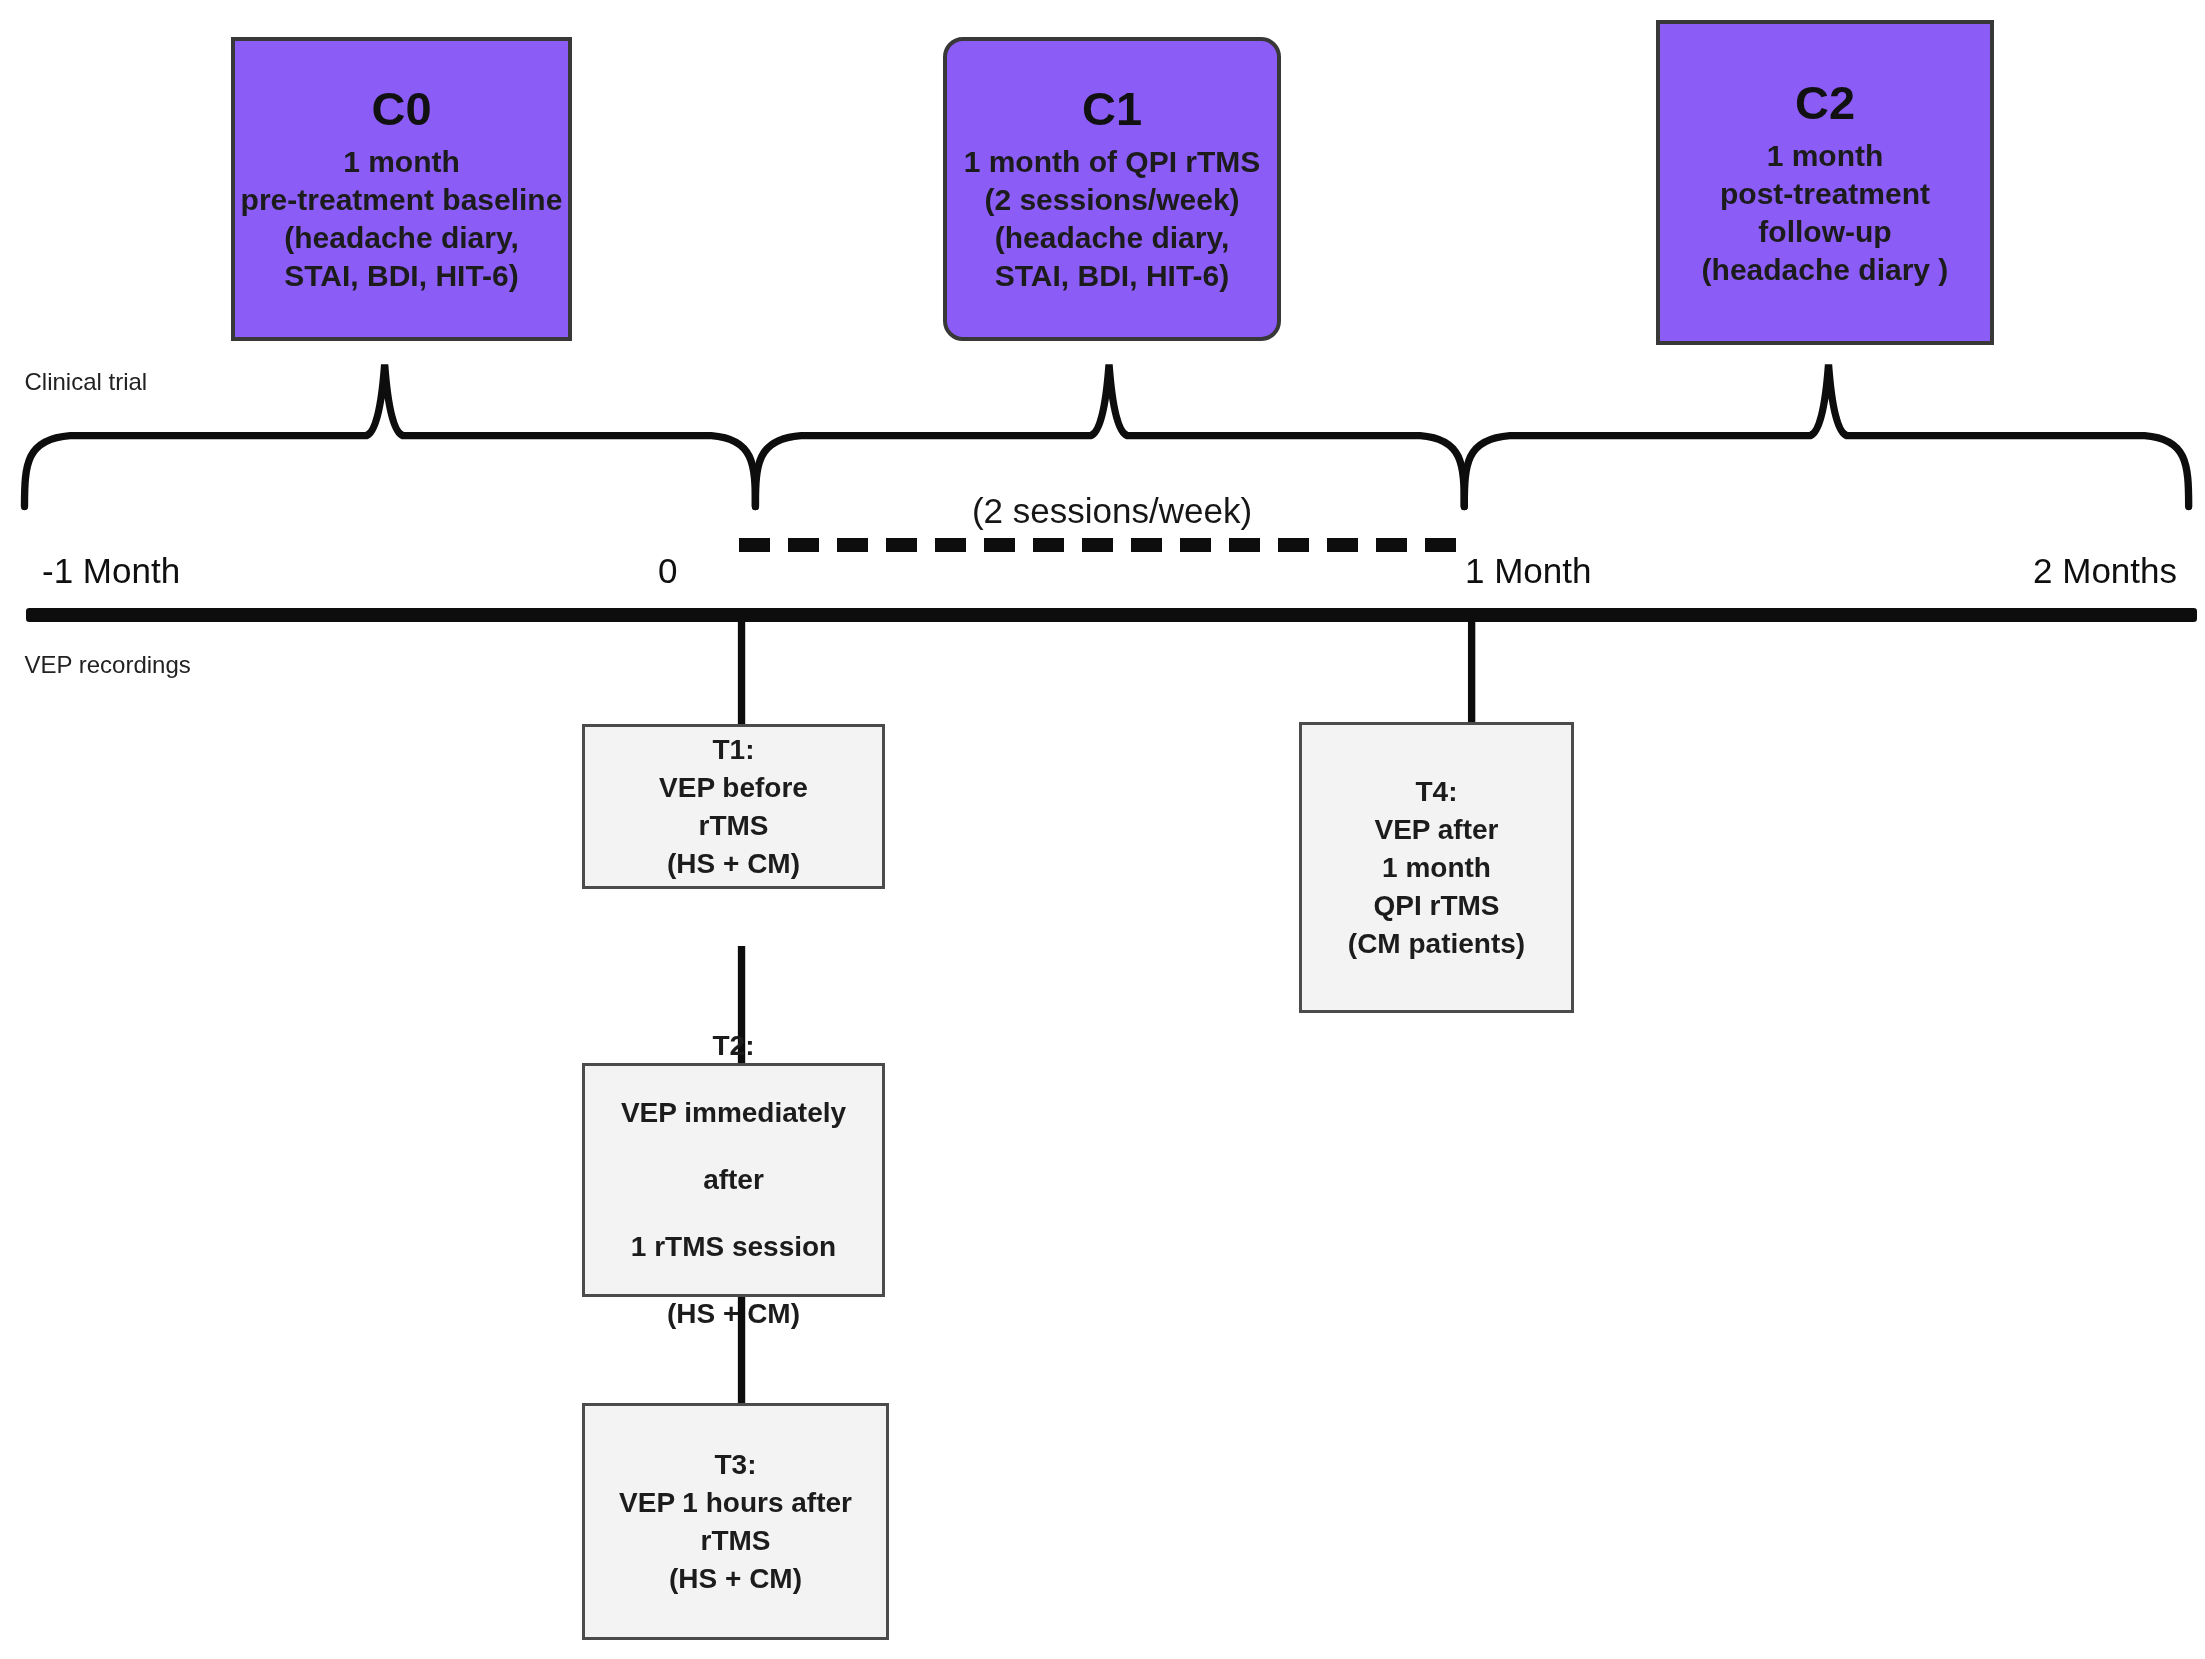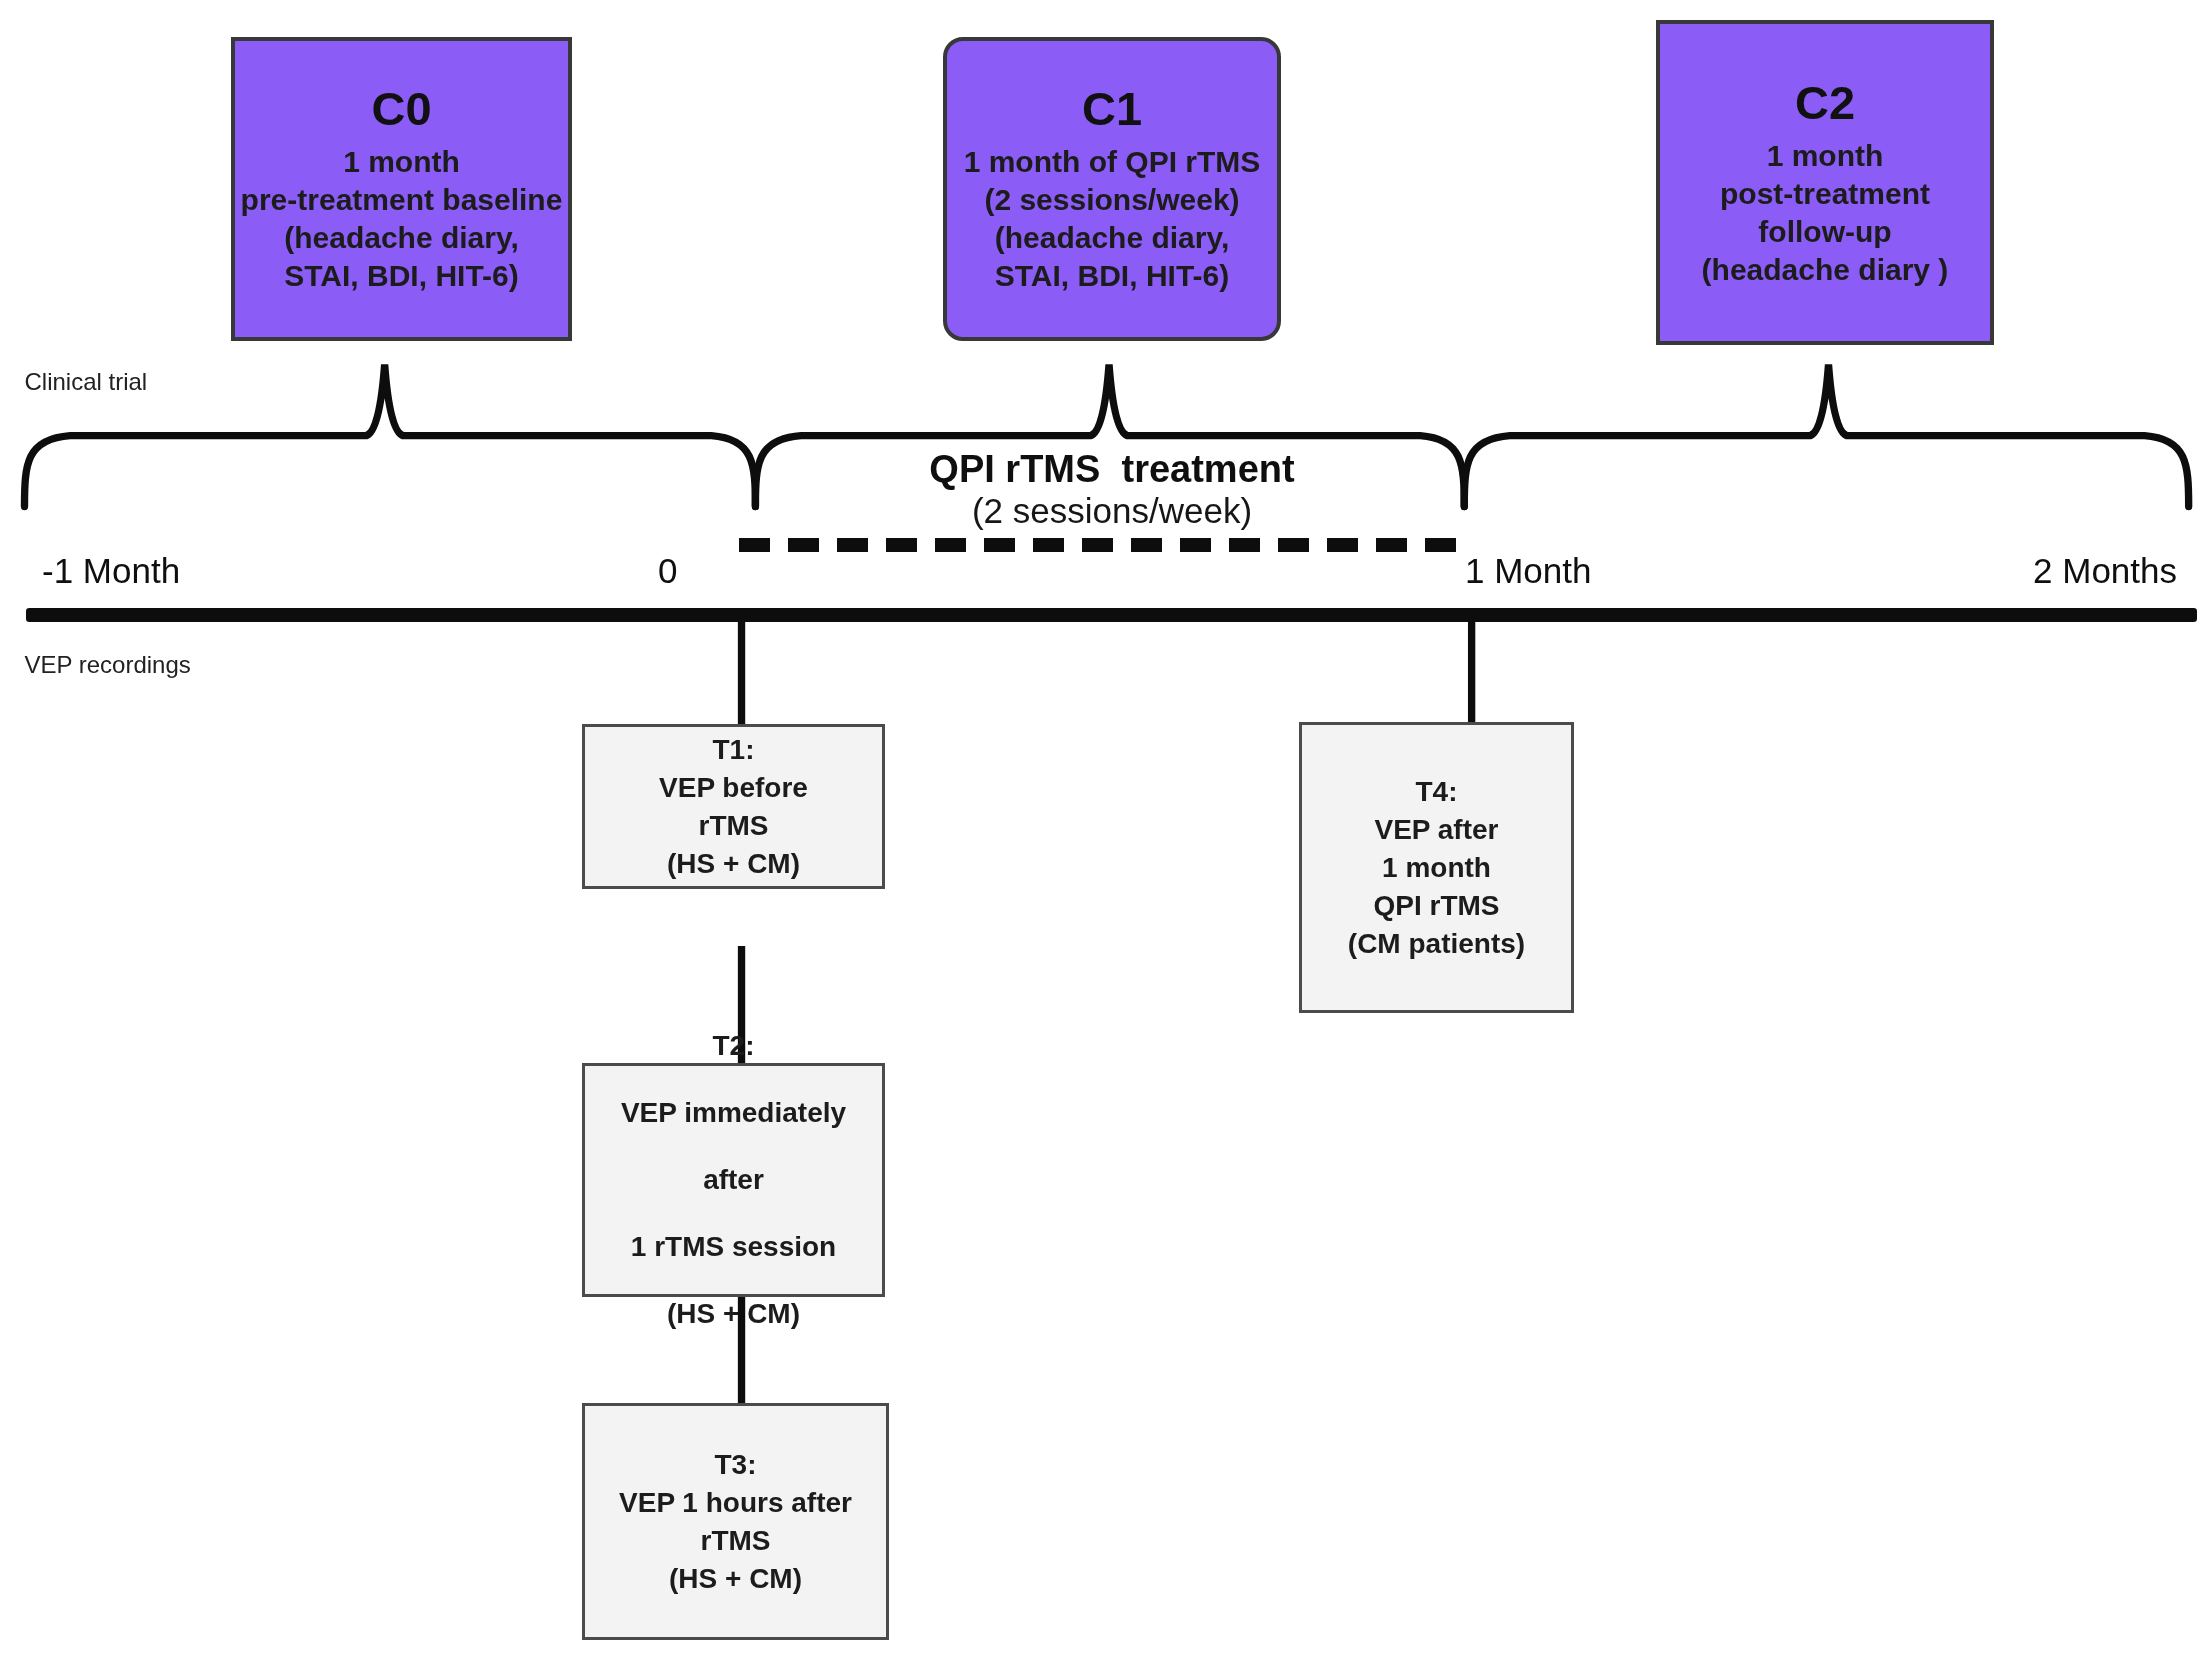--- a/index.html
+++ b/index.html
@@ -166,21 +166,20 @@
 
     <path d="M 908 752 L 908 892" stroke="#0d0d0d" stroke-width="9"></path>
     <path d="M 908 1158 L 908 1308" stroke="#0d0d0d" stroke-width="9"></path>
     <path d="M 908 1582 L 908 1726" stroke="#0d0d0d" stroke-width="9"></path>
     <path d="M 1802 752 L 1802 892" stroke="#0d0d0d" stroke-width="9"></path>
   </svg>
 
   <div class="side-label" style="left:24.5px; top:368px;">Clinical trial</div>
   <div class="side-label" style="left:24.5px; top:651px;">VEP recordings</div>
 
-  <div class="treatment-title">QPI rTMS  treatment</div>
   <div class="treatment-subtitle">(2 sessions/week)</div>
 
   <div class="dashed-line"></div>
 
   <div class="tick-label" style="left:42px; top:551px;">-1 Month</div>
   <div class="tick-label" style="left:658px; top:551px;">0</div>
   <div class="tick-label" style="left:1465px; top:551px;">1 Month</div>
   <div class="tick-label" style="right:28px; top:551px;">2 Months</div>
 
   <div class="timeline-axis"></div>

